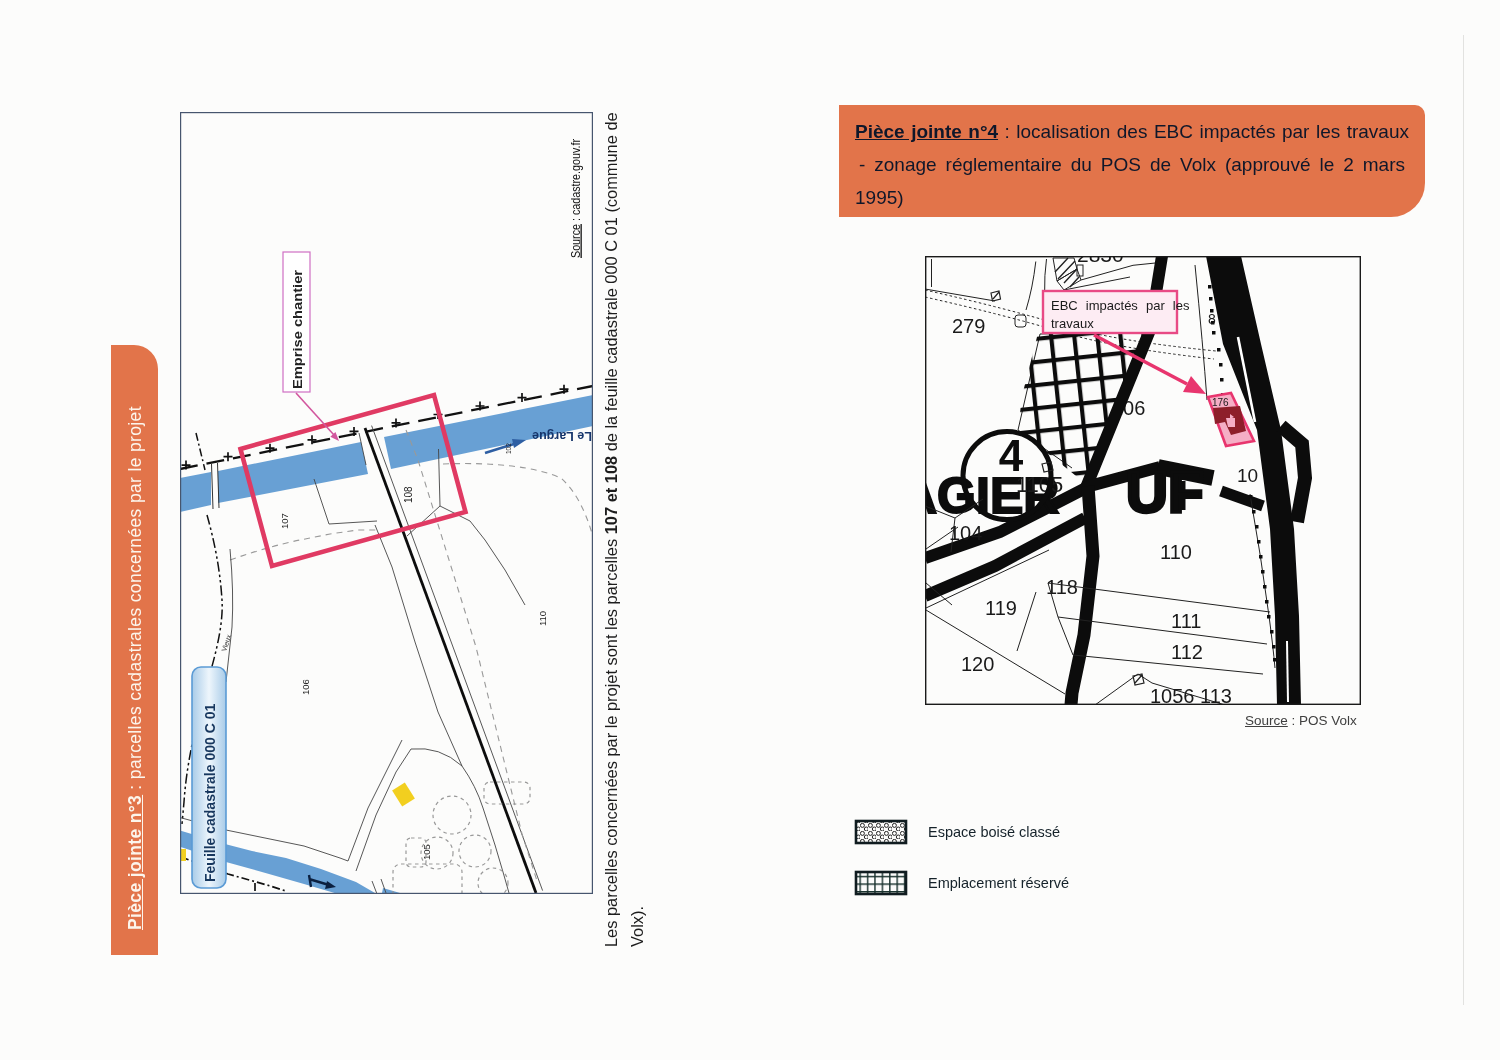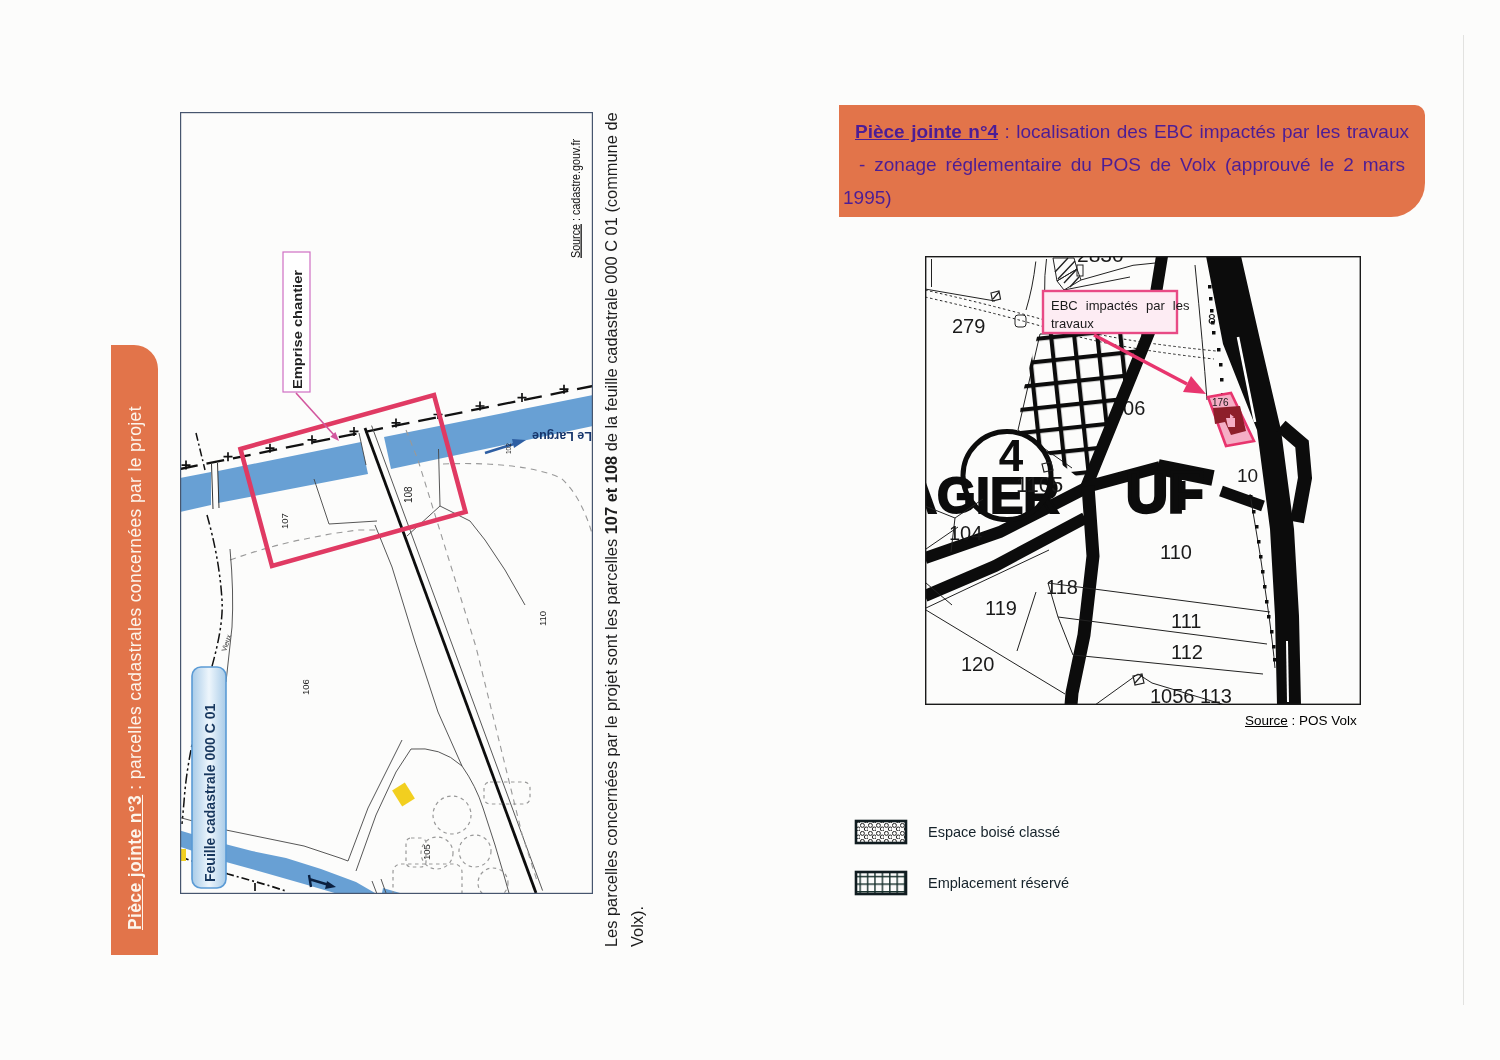--- a/index.html
+++ b/index.html
@@ -10,27 +10,27 @@
 <body>
 
 <div class="abs" style="left:111px;top:345px;width:47px;height:610px;background:#e2744a;border-radius:0 24px 0 0;"></div>
 
 <div class="abs" style="left:112px;top:955px;width:610px;height:46px;transform-origin:0 0;transform:rotate(-90deg);color:#fcf5ec;font-size:17.5px;letter-spacing:0.35px;line-height:46px;padding-left:25px;box-sizing:border-box;white-space:nowrap;"><b style="text-decoration:underline;">Pièce jointe n°3</b> : parcelles cadastrales concernées par le projet</div>
 
 <div class="abs" style="left:598px;top:947px;width:845px;height:52px;transform-origin:0 0;transform:rotate(-90deg);color:#1d1d1d;font-size:16.4px;line-height:26px;white-space:nowrap;">Les parcelles concernées par le projet sont les parcelles <b>107 et 108</b> de la feuille cadastrale 000 C 01 (commune de<br>Volx).</div>
 
 <div class="abs" style="left:1463px;top:35px;width:1px;height:970px;background:#e2e2e0;"></div>
 
-<div class="abs" style="left:839px;top:105px;width:586px;height:102px;background:#e2744a;border-radius:0 10px 34px 0;color:#4c1d95;font-size:19px;line-height:33px;padding:10px 0 0 0;">
+<div class="abs" style="left:839px;top:105px;width:586px;height:102px;background:#e2744a;border-radius:0 10px 34px 0;color:#0f172a;font-size:19px;line-height:33px;padding:10px 0 0 0;">
 <div style="margin:0 16px;text-align:justify;text-align-last:justify;"><b style="text-decoration:underline;">Pièce jointe n°4</b> : localisation des EBC impactés par les travaux</div>
 <div style="margin:0 20px;text-align:justify;text-align-last:justify;">- zonage réglementaire du POS de Volx (approuvé le 2 mars</div>
-<div style="margin:0 4px;">1995)</div>
+<div style="margin:0 16px;">1995)</div>
 </div>
 
-<div class="abs" style="left:1245px;top:713px;font-size:13.5px;color:#000000;"><u>Source</u> : POS Volx</div>
+<div class="abs" style="left:1245px;top:713px;font-size:13.5px;color:#404040;"><u>Source</u> : POS Volx</div>
 
 <svg class="abs" style="left:852px;top:815px;" width="330" height="95">
 <defs>
 <pattern id="pdots" width="8" height="8" patternUnits="userSpaceOnUse">
 <circle cx="2.4" cy="2.4" r="2" fill="none" stroke="#222" stroke-width="1"></circle>
 <circle cx="6.3" cy="6" r="2" fill="none" stroke="#222" stroke-width="1"></circle>
 </pattern>
 <pattern id="pgrid" width="7.4" height="7.6" patternUnits="userSpaceOnUse">
 <path d="M0 0.8 H7.4 M0.8 0 V7.6" stroke="#17302c" stroke-width="1.4" fill="none"></path>
 </pattern>

